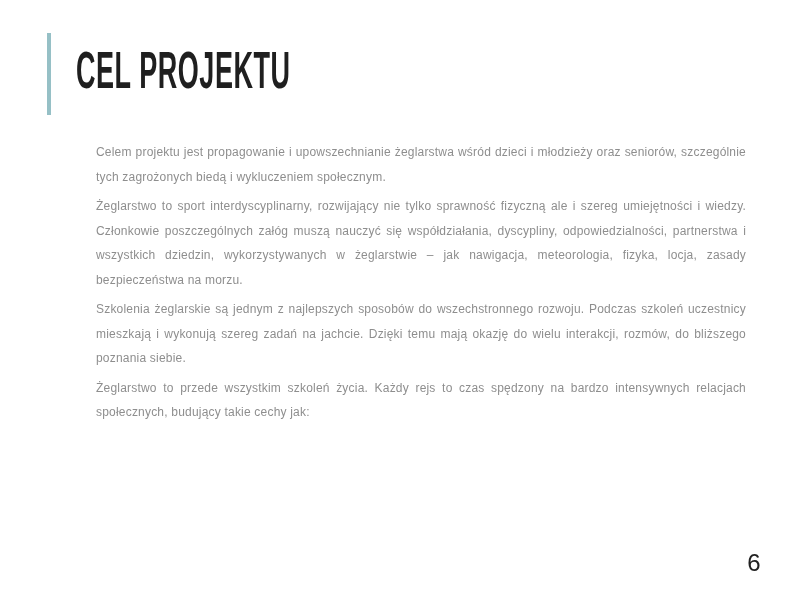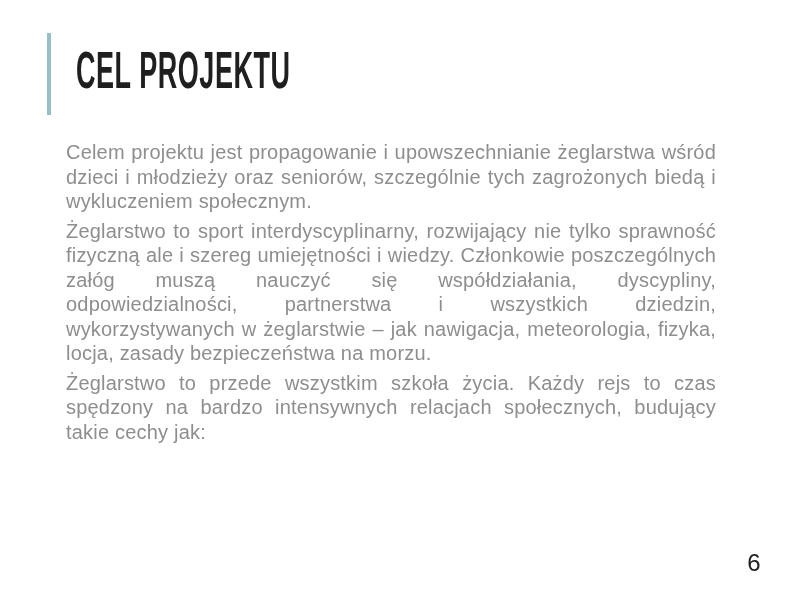--- a/index.html
+++ b/index.html
@@ -32,25 +32,25 @@
     line-height: 1;
     font-weight: bold;
     letter-spacing: 1px;
     white-space: nowrap;
     color: var(--title-color, #1f1f1f);
     transform: scaleX(0.52);
     transform-origin: left top;
   }
   .content {
     position: absolute;
-    left: 54px;
+    left: 84px;
     top: 140px;
     width: 672px;
     color: var(--body-color, #8e8e8e);
-    font-size: 20px;
+    font-size: 12px;
     line-height: 24.5px;
     letter-spacing: 0.2px;
     text-align: justify;
   }
   .para {
     margin: 0 0 5px 0;
   }
   .para.narrow {
     margin-left: 12px;
     margin-right: 10px;
@@ -71,16 +71,17 @@
 </style>
 </head>
 <body>
 
 <div class="slide">
   <div class="accent-bar"></div>
   <h1 class="title">CEL PROJEKTU</h1>
   <div class="content">
     <p class="para narrow">Celem projektu jest propagowanie i upowszechnianie żeglarstwa wśród dzieci i młodzieży oraz seniorów, szczególnie tych zagrożonych biedą i wykluczeniem społecznym.</p>
     <p class="para narrow bold">Żeglarstwo to sport interdyscyplinarny, rozwijający nie tylko sprawność fizyczną ale i szereg umiejętności i wiedzy. Członkowie poszczególnych załóg muszą nauczyć się współdziałania, dyscypliny, odpowiedzialności, partnerstwa i wszystkich dziedzin, wykorzystywanych w żeglarstwie – jak nawigacja, meteorologia, fizyka, locja, zasady bezpieczeństwa na morzu.</p>
-    <p class="para narrow">Żeglarstwo to przede wszystkim szkoła życia. Każdy rejs to czas spędzony na bardzo intensywnych relacjach społecznych, budujący takie cechy jak:</p>
+    <p class="para narrow">Szkolenia żeglarskie są jednym z najlepszych sposobów do wszechstronnego rozwoju. Podczas szkoleń uczestnicy mieszkają i wykonują szereg zadań na jachcie. Dzięki temu mają okazję do wielu interakcji, rozmów, do bliższego poznania siebie.</p>
+    <p class="para narrow">Żeglarstwo to przede wszystkim szkoleń życia. Każdy rejs to czas spędzony na bardzo intensywnych relacjach społecznych, budujący takie cechy jak:</p>
   </div>
   <div class="page-number">6</div>
 </div>
 
 </body></html>

